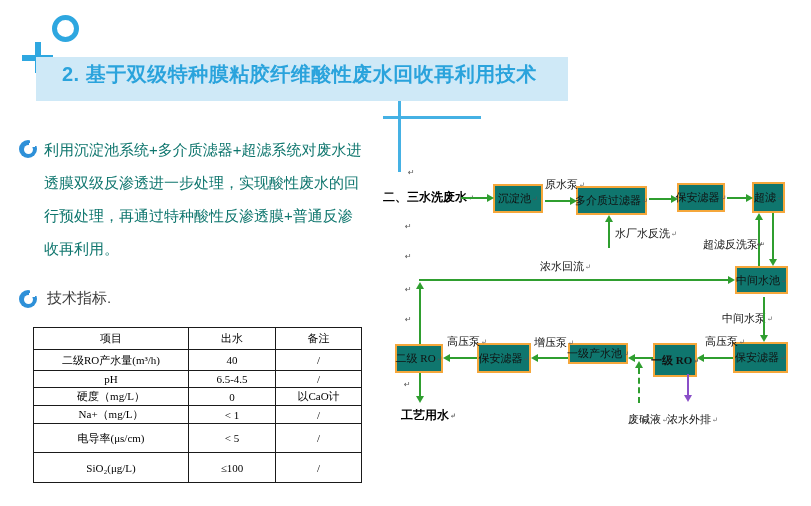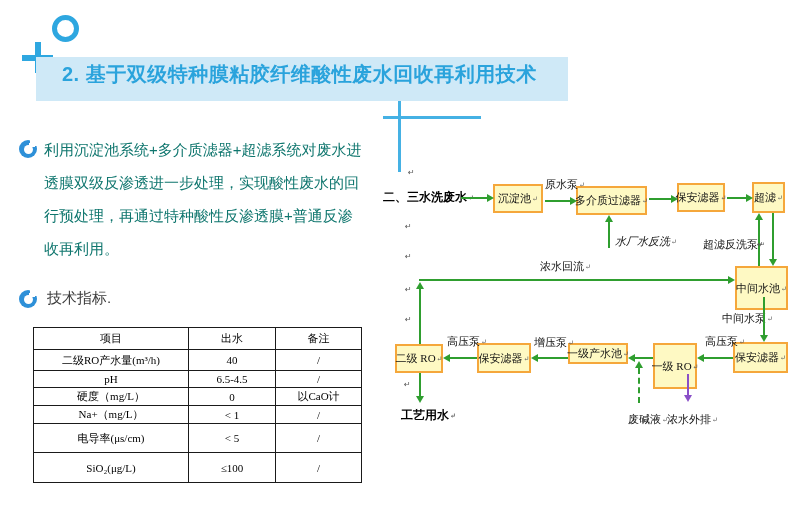--- a/index.html
+++ b/index.html
@@ -28,21 +28,21 @@
   
   .ind-table{position:absolute;left:33px;top:327px;border-collapse:collapse;
              font-family:"Liberation Serif","DejaVu Serif",serif;font-size:11px;color:#000;}
   .ind-table td,.ind-table th{border:1px solid #1a1a1a;text-align:center;vertical-align:middle;
              font-weight:normal;padding:0 2px;}
   .c0{width:150px;} .c1{width:82px;} .c2{width:81px;}
   .r-h{height:22px;} .r0{height:21px;} .r1{height:17px;} .r2{height:18px;} .r3{height:18px;}
   .r4{height:29px;} .r5{height:30px;}
 
   
-  .dbox{position:absolute;background:#fef9c3;border:2px solid #f5a73b;display:flex;align-items:center;
+  .dbox{position:absolute;background:#0f766e;border:2px solid #f5a73b;display:flex;align-items:center;
         justify-content:center;font-family:"Liberation Serif","DejaVu Serif",serif;font-size:11px;
         color:#111;white-space:nowrap;box-sizing:border-box;}
   .dbox span::after,.dlabel::after{content:"\21B5";font-size:7px;color:#555;margin-left:1px;vertical-align:1px;}
   .dlabel{position:absolute;font-family:"Liberation Serif","DejaVu Serif",serif;font-size:11px;color:#111;white-space:nowrap;}
   .dlabel.bold{font-weight:bold;font-size:12px;color:#000;}
   .hline{position:absolute;height:2px;background:#2f9e2f;}
   .vline{position:absolute;width:2px;background:#2f9e2f;}
   .vdash{position:absolute;width:0;border-left:2px dashed #2f9e2f;}
   .vpurple{position:absolute;width:2px;background:#8a4fc8;}
   .ah{position:absolute;width:0;height:0;}
@@ -127,41 +127,41 @@
     </div>
   <div class="dbox" style="left:576px;top:186px;width:71px;height:29px;">
       <span>多介质过滤器</span>
     </div>
   <div class="dbox" style="left:677px;top:183px;width:48px;height:29px;">
       <span>保安滤器</span>
     </div>
   <div class="dbox" style="left:752px;top:182px;width:33px;height:31px;">
       <span>超滤</span>
     </div>
-  <div class="dbox" style="left:735px;top:266px;width:53px;height:44px;">
+  <div class="dbox" style="left:735px;top:266px;width:53px;height:28px;">
       <span>中间水池</span>
     </div>
   <div class="dbox" style="left:395px;top:344px;width:48px;height:29px;">
       <span>二级 RO</span>
     </div>
   <div class="dbox" style="left:477px;top:343px;width:54px;height:30px;">
       <span>保安滤器</span>
     </div>
   <div class="dbox" style="left:568px;top:343px;width:60px;height:21px;">
       <span>一级产水池</span>
     </div>
-  <div class="dbox" style="left:653px;top:343px;width:44px;height:46px;">
+  <div class="dbox" style="left:653px;top:343px;width:44px;height:34px;font-weight:bold;">
       <span>一级 RO</span>
     </div>
   <div class="dbox" style="left:733px;top:342px;width:55px;height:31px;">
       <span>保安滤器</span>
     </div>
 
   <div class="dlabel" style="left:545px;top:177px;">原水泵</div>
-  <div class="dlabel" style="left:615px;top:234px;font-style:italic;">水厂水反洗</div>
+  <div class="dlabel" style="left:615px;top:226px;">水厂水反洗</div>
   <div class="dlabel" style="left:703px;top:237px;font-family:Liberation Serif, serif;">超滤反洗泵</div>
   <div class="dlabel" style="left:540px;top:259px;">浓水回流</div>
   <div class="dlabel" style="left:722px;top:311px;">中间水泵</div>
   <div class="dlabel" style="left:705px;top:334px;">高压泵</div>
   <div class="dlabel" style="left:534px;top:335px;">增压泵</div>
   <div class="dlabel" style="left:447px;top:334px;">高压泵</div>
   <div class="dlabel" style="left:628px;top:412px;">废碱液</div>
   <div class="dlabel" style="left:667px;top:412px;">浓水外排</div>
 
   <div class="hline" style="left:461px;top:197px;width:28px;"></div>

